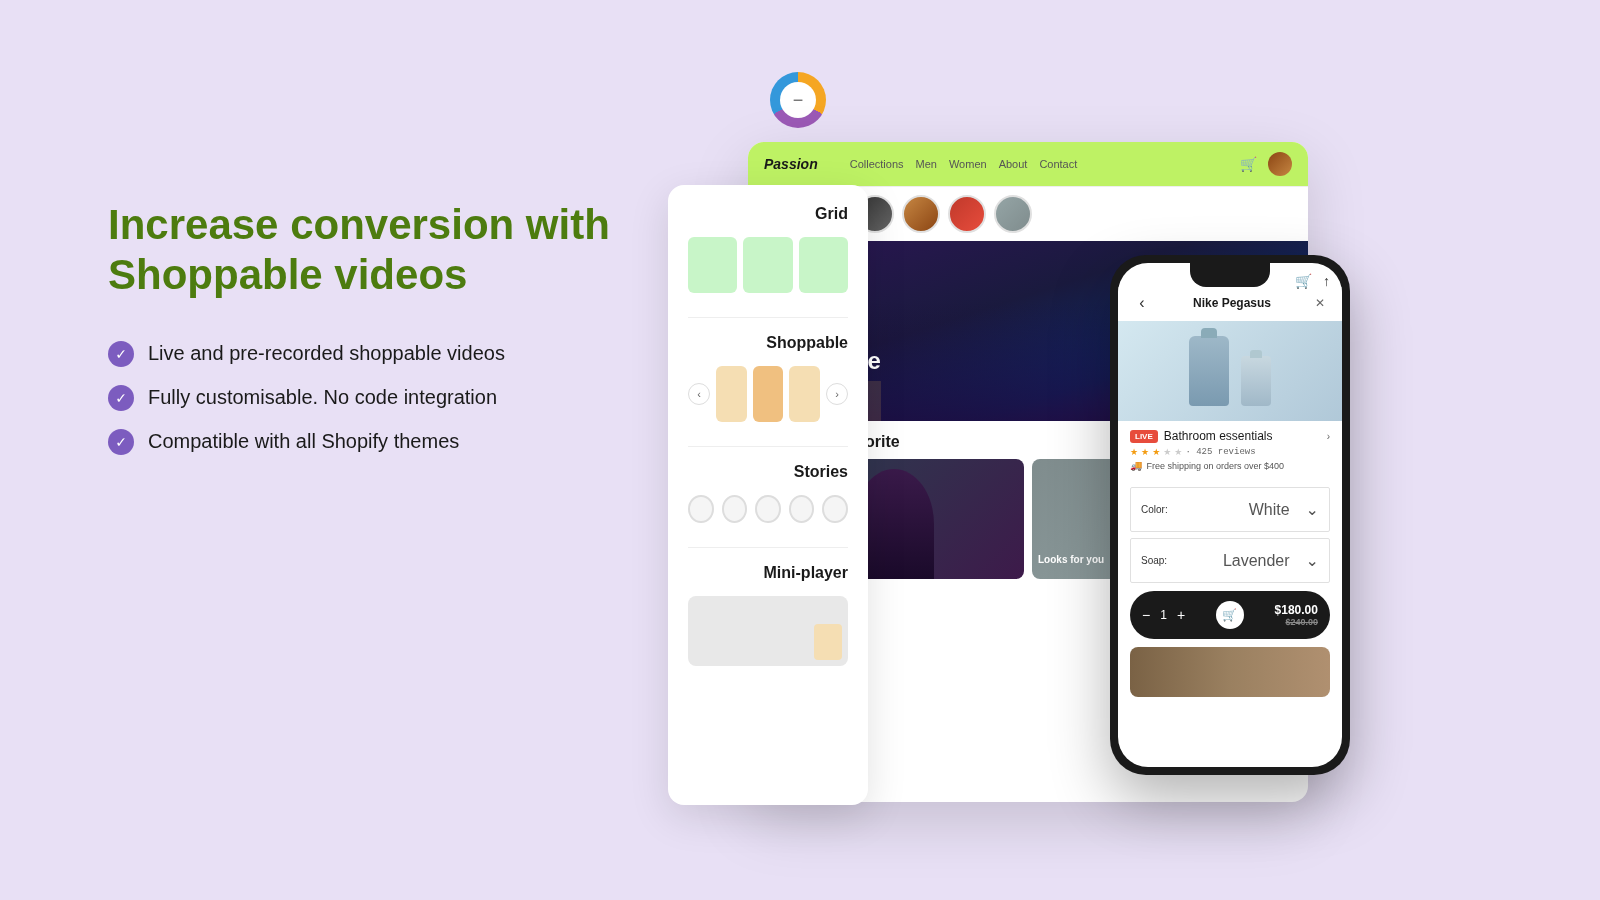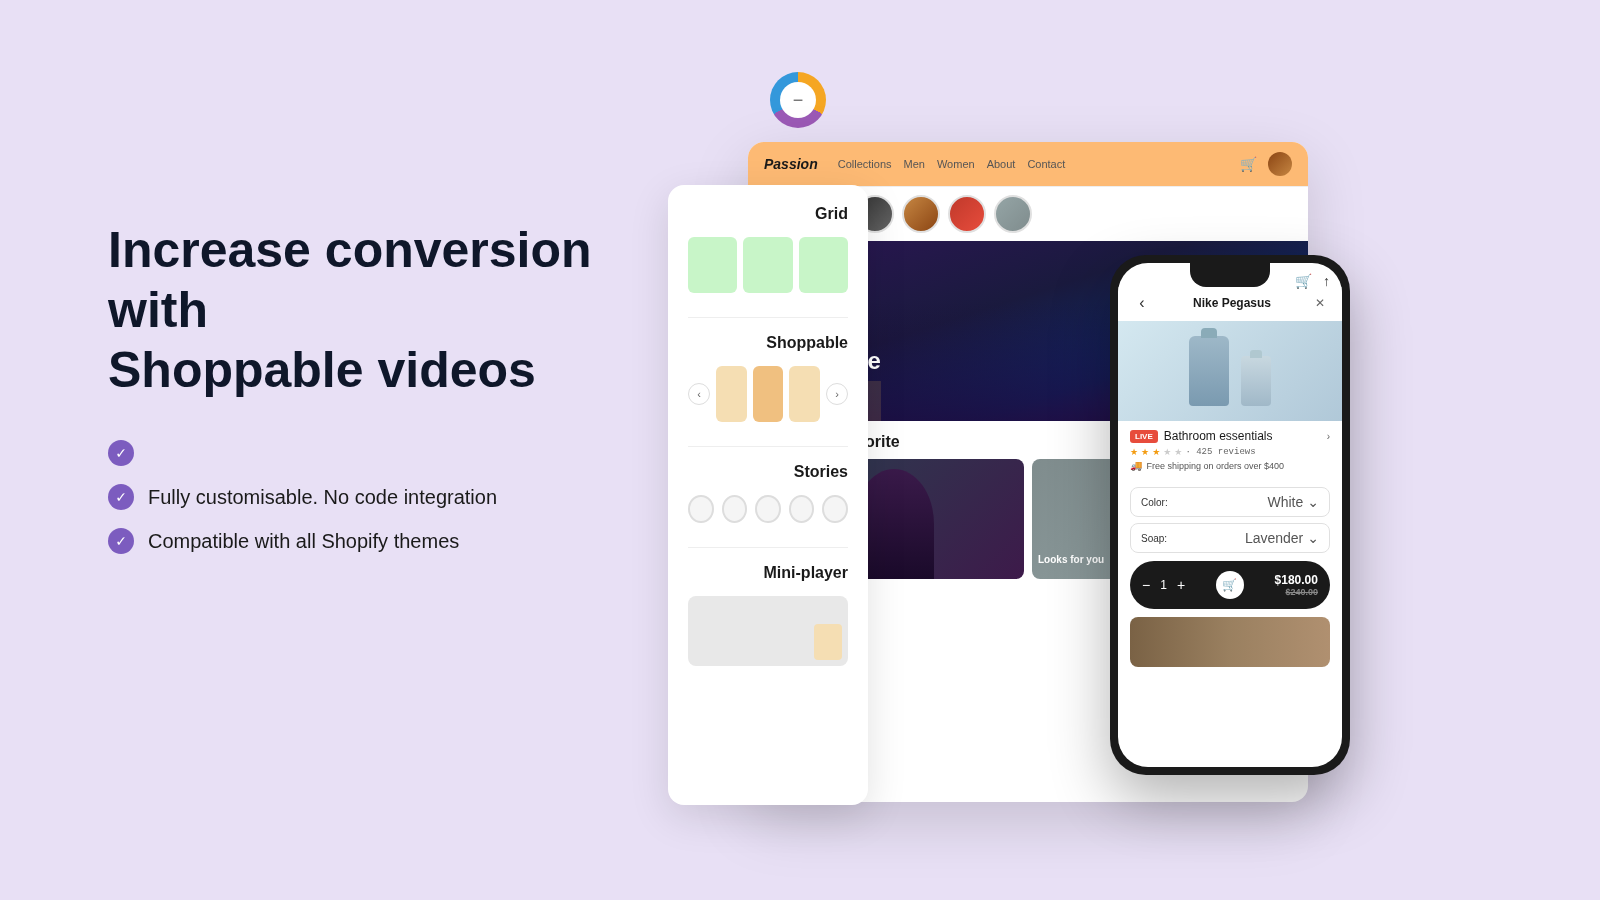--- a/index.html
+++ b/index.html
@@ -13,26 +13,25 @@
     }
 
     
     .left-content {
       position: absolute;
       left: 108px;
       top: 200px;
       width: 520px;
     }
     .main-heading {
-      font-size: 50px;
+      font-size: 42px;
       font-weight: 800;
-      color: #0f172a;
+      color: #4d7c0f;
       line-height: 1.2;
       margin-bottom: 40px;
-      margin-top: 20px;
     }
     .feature-list {
       list-style: none;
       display: flex;
       flex-direction: column;
       gap: 18px;
     }
     .feature-item {
       display: flex;
       align-items: center;
@@ -98,23 +97,23 @@
       height: 660px;
       background: white;
       border-radius: 16px;
       box-shadow: 0 20px 60px rgba(0,0,0,0.15);
       overflow: hidden;
     }
     .browser-nav {
       display: flex;
       align-items: center;
       padding: 10px 16px;
-      background: #fdba74;
+      background: #bef264;
       border-bottom: 1px solid #eee;
-      gap: 20px;
+      gap: 32px;
     }
     .brand-name {
       font-weight: 700;
       font-size: 14px;
       color: #1a1a1a;
       font-style: italic;
     }
     .nav-links {
       display: flex;
       gap: 12px;
@@ -476,32 +475,32 @@
       font-size: 10px;
     }
     .product-options {
       padding: 0 12px;
     }
     .option-row {
       display: flex;
       align-items: center;
       justify-content: space-between;
       border: 1px solid #e0e0e0;
-      border-radius: 8px;
-      padding: 6px 10px;
+      border-radius: 2px;
+      padding: 12px 10px;
       margin-bottom: 6px;
       font-size: 10px;
       color: #333;
     }
     .option-select {
       display: flex;
       align-items: center;
-      gap: 4px;
+      gap: 16px;
       color: #555;
-      font-size: 14px;
+      font-size: 16px;
     }
     .add-to-cart {
       margin: 8px 12px;
       background: #1a1a1a;
       border-radius: 24px;
       padding: 10px 12px;
       display: flex;
       align-items: center;
       justify-content: space-between;
     }
@@ -553,20 +552,21 @@
 </div>
 
 <div class="left-content">
   <h1 class="main-heading">
     <span>Increase conversion with</span><br>
     <span>Shoppable videos</span>
   </h1>
   <ul class="feature-list">
     <li class="feature-item">
       <span class="check-icon">✓</span>
+      <span>Live and pre-recorded shoppable videos</span>
     </li>
     <li class="feature-item">
       <span class="check-icon">✓</span>
       <span>Fully customisable.  No code integration</span>
     </li>
     <li class="feature-item">
       <span class="check-icon">✓</span>
       <span>Compatible with all Shopify  themes</span>
     </li>
   </ul>

